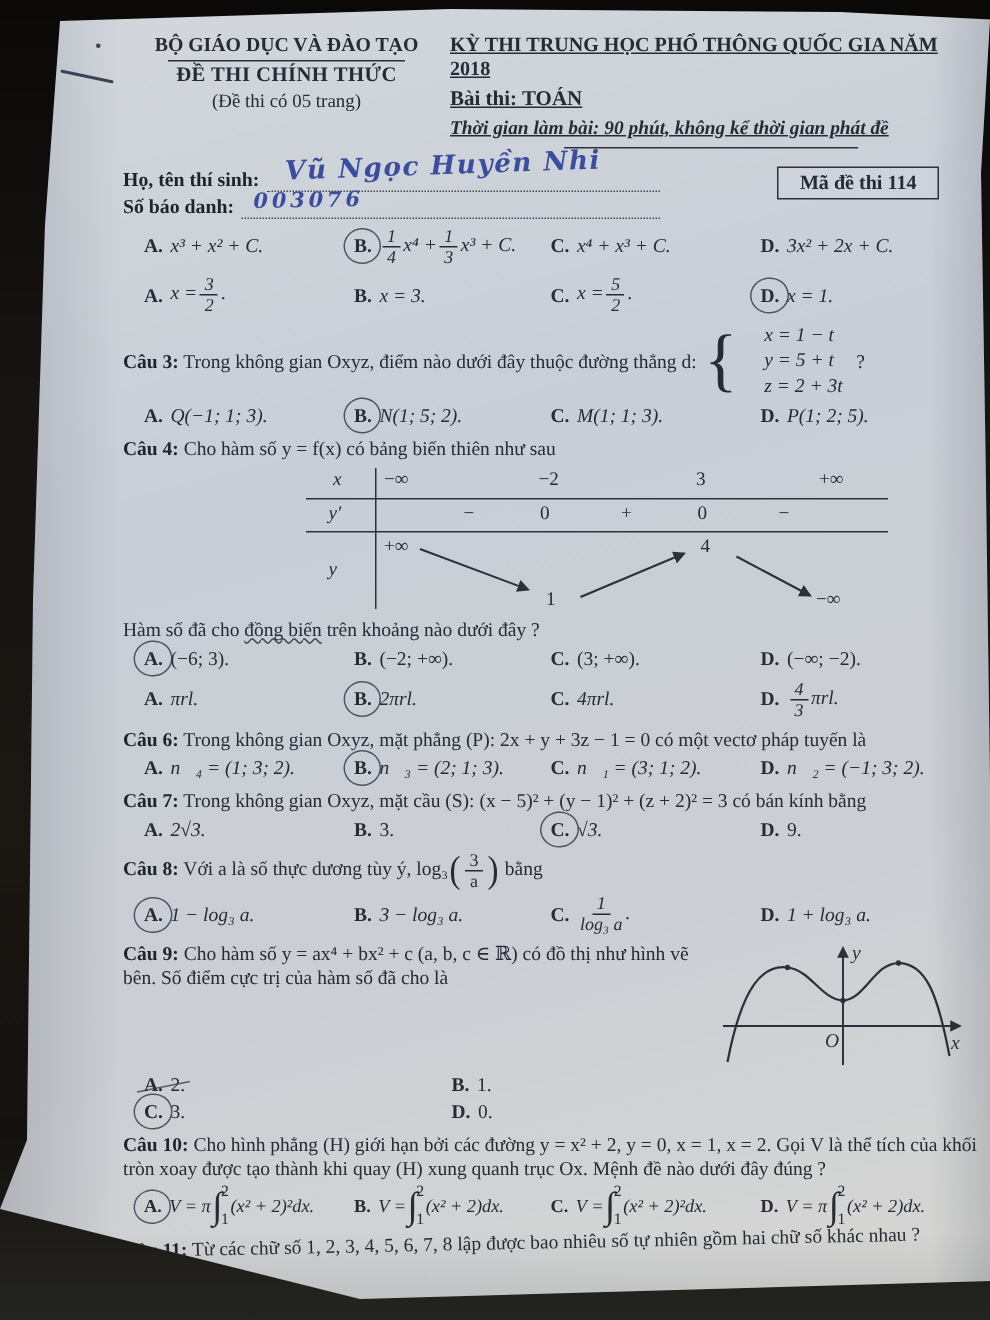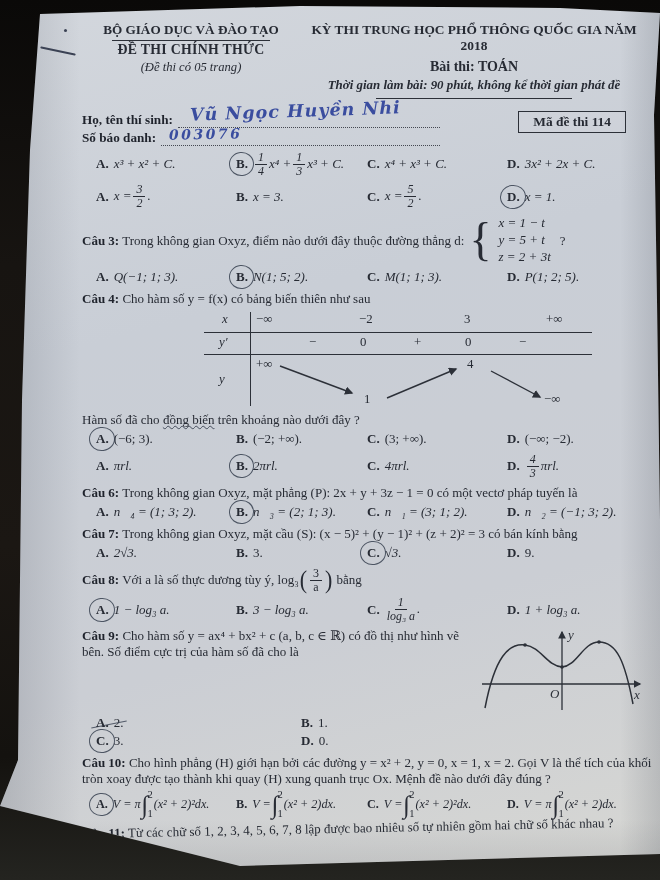--- a/index.html
+++ b/index.html
@@ -10,25 +10,25 @@
     clip-path:polygon(40px 14px,300px 6px,560px 8px,660px 13px,654px 115px,657px 300px,660px 520px,660px 854px,240px 866px,0px 806px,18px 760px,22px 400px,30px 150px);
     background:linear-gradient(165deg,#d3d7dd 0%,#c9ced6 35%,#cbced4 68%,#d7d7d3 100%);}
   .lshade{position:absolute;left:0;top:0;bottom:0;width:80px;background:linear-gradient(90deg,rgba(60,66,78,.20),rgba(60,66,78,0));}
   .rshade{position:absolute;right:0;top:0;bottom:0;width:40px;background:linear-gradient(270deg,rgba(60,66,78,.18),rgba(60,66,78,0));}
   .bshade{position:absolute;left:0;right:0;bottom:0;height:60px;background:linear-gradient(0deg,rgba(60,66,78,.16),rgba(60,66,78,0));}
   .content{position:absolute;left:0;top:0;right:0;padding:22px 8px 0 82px;color:#272b34;font-size:13px;line-height:1.22;}
   b{color:#1f232c;}
   
   .hdr{display:flex;}
   .hdr-left{flex:0 0 218px;text-align:center;}
-  .hdr-right{flex:1;text-align:center;padding-right:4px;}
+  .hdr-right{flex:1;text-align:left;padding-right:4px;text-decoration:underline;}
   .h-min{font-weight:700;font-size:13.2px;}
   .h-min-u{display:block;width:158px;border-top:1.3px solid #2c3038;margin:2px auto 0;}
   .h-off{font-weight:700;font-size:13.8px;margin-top:1px;letter-spacing:.3px;}
-  .h-pg{font-style:italic;font-size:12.6px;margin-top:1px;}
+  .h-pg{font-size:12.6px;margin-top:1px;}
   .h-title{font-weight:700;font-size:13.4px;}
   .h-subj{font-weight:700;font-size:14px;margin-top:3px;}
   .h-dur{font-weight:700;font-style:italic;font-size:12.9px;margin-top:3px;}
   .h-rule{width:196px;border-top:1.4px solid #2c3038;margin:4px auto 0;}
   
   .idrow{position:relative;margin-top:13px;}
   .idline{display:flex;width:358px;align-items:flex-end;font-weight:700;font-size:13.2px;}
   .idline+.idline{margin-top:2px;}
   .dots{flex:1;margin-left:5px;border-bottom:1.7px dotted #444851;position:relative;height:15px;}
   .hand{position:absolute;color:#3a4d9f;font-style:italic;white-space:nowrap;font-family:"DejaVu Serif","Liberation Serif",serif;}
@@ -48,21 +48,21 @@
   .strike{position:relative;display:inline-flex;gap:4px;align-items:center;}
   .strike::before{content:"";position:absolute;left:-4px;top:9px;width:36px;border-top:1.8px solid rgba(54,63,79,.8);transform:rotate(-11deg);}
   .frac{display:inline-flex;flex-direction:column;align-items:center;line-height:1.1;font-size:.92em;vertical-align:middle;margin:0 2px;}
   .fn{border-bottom:1.1px solid currentColor;padding:0 3px;}
   .intg{display:inline-flex;align-items:center;vertical-align:middle;margin:0 1px;}
   .isym{font-size:25px;line-height:.8;font-style:normal;}
   .ilim{display:flex;flex-direction:column;justify-content:space-between;height:30px;font-size:10.5px;line-height:1;font-style:normal;margin-left:-1px;padding:1px 0;}
   .q3row{display:flex;align-items:center;}
   .sys{display:inline-flex;align-items:center;margin-left:5px;}
   .brace{font-size:46px;font-weight:400;line-height:.8;transform:scaleY(1.02);font-style:normal;}
-  .syslines{font-style:italic;line-height:1.3;font-size:13px;margin-left:7px;}
+  .syslines{font-style:italic;line-height:1.3;font-size:13px;margin-left:18px;}
   .q3q{margin-left:9px;}
   .bigp{font-size:22px;font-style:normal;vertical-align:middle;display:inline-block;transform:scaleY(1.15);line-height:1;margin:0 1px;}
   .wavy{text-decoration:underline wavy rgba(54,63,79,.9) 1px;text-decoration-skip-ink:none;}
   
   .vt{position:relative;height:100px;width:392px;margin:3px 0 2px 122px;font-size:12.8px;}
   .vt .vline{position:absolute;left:46px;top:2px;bottom:4px;width:1.2px;background:#2c3038;}
   .vt .hl1{position:absolute;left:0;right:4px;top:22px;border-top:1.2px solid #2c3038;}
   .vt .hl2{position:absolute;left:0;right:4px;top:44px;border-top:1.2px solid #2c3038;}
   .vt span{position:absolute;}
   .vt i{font-style:italic;}

